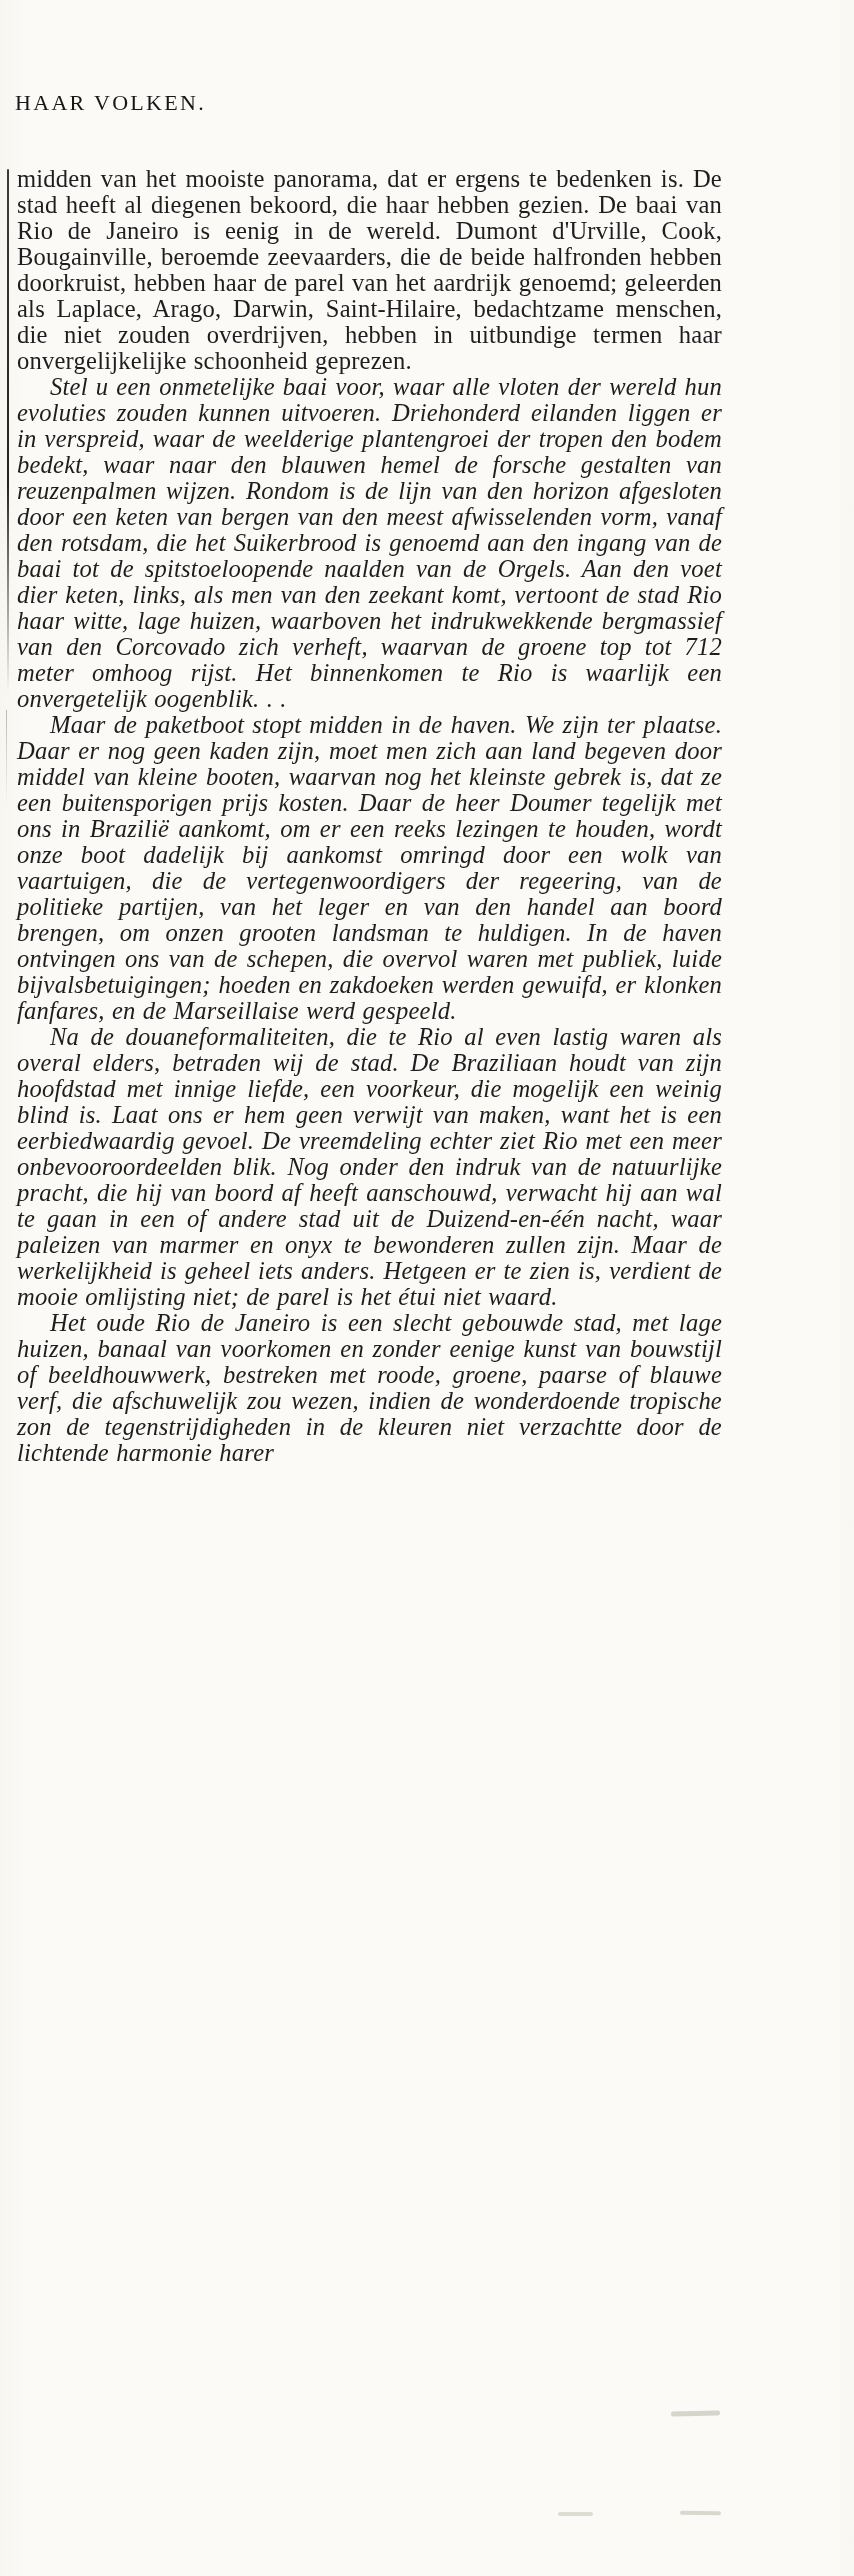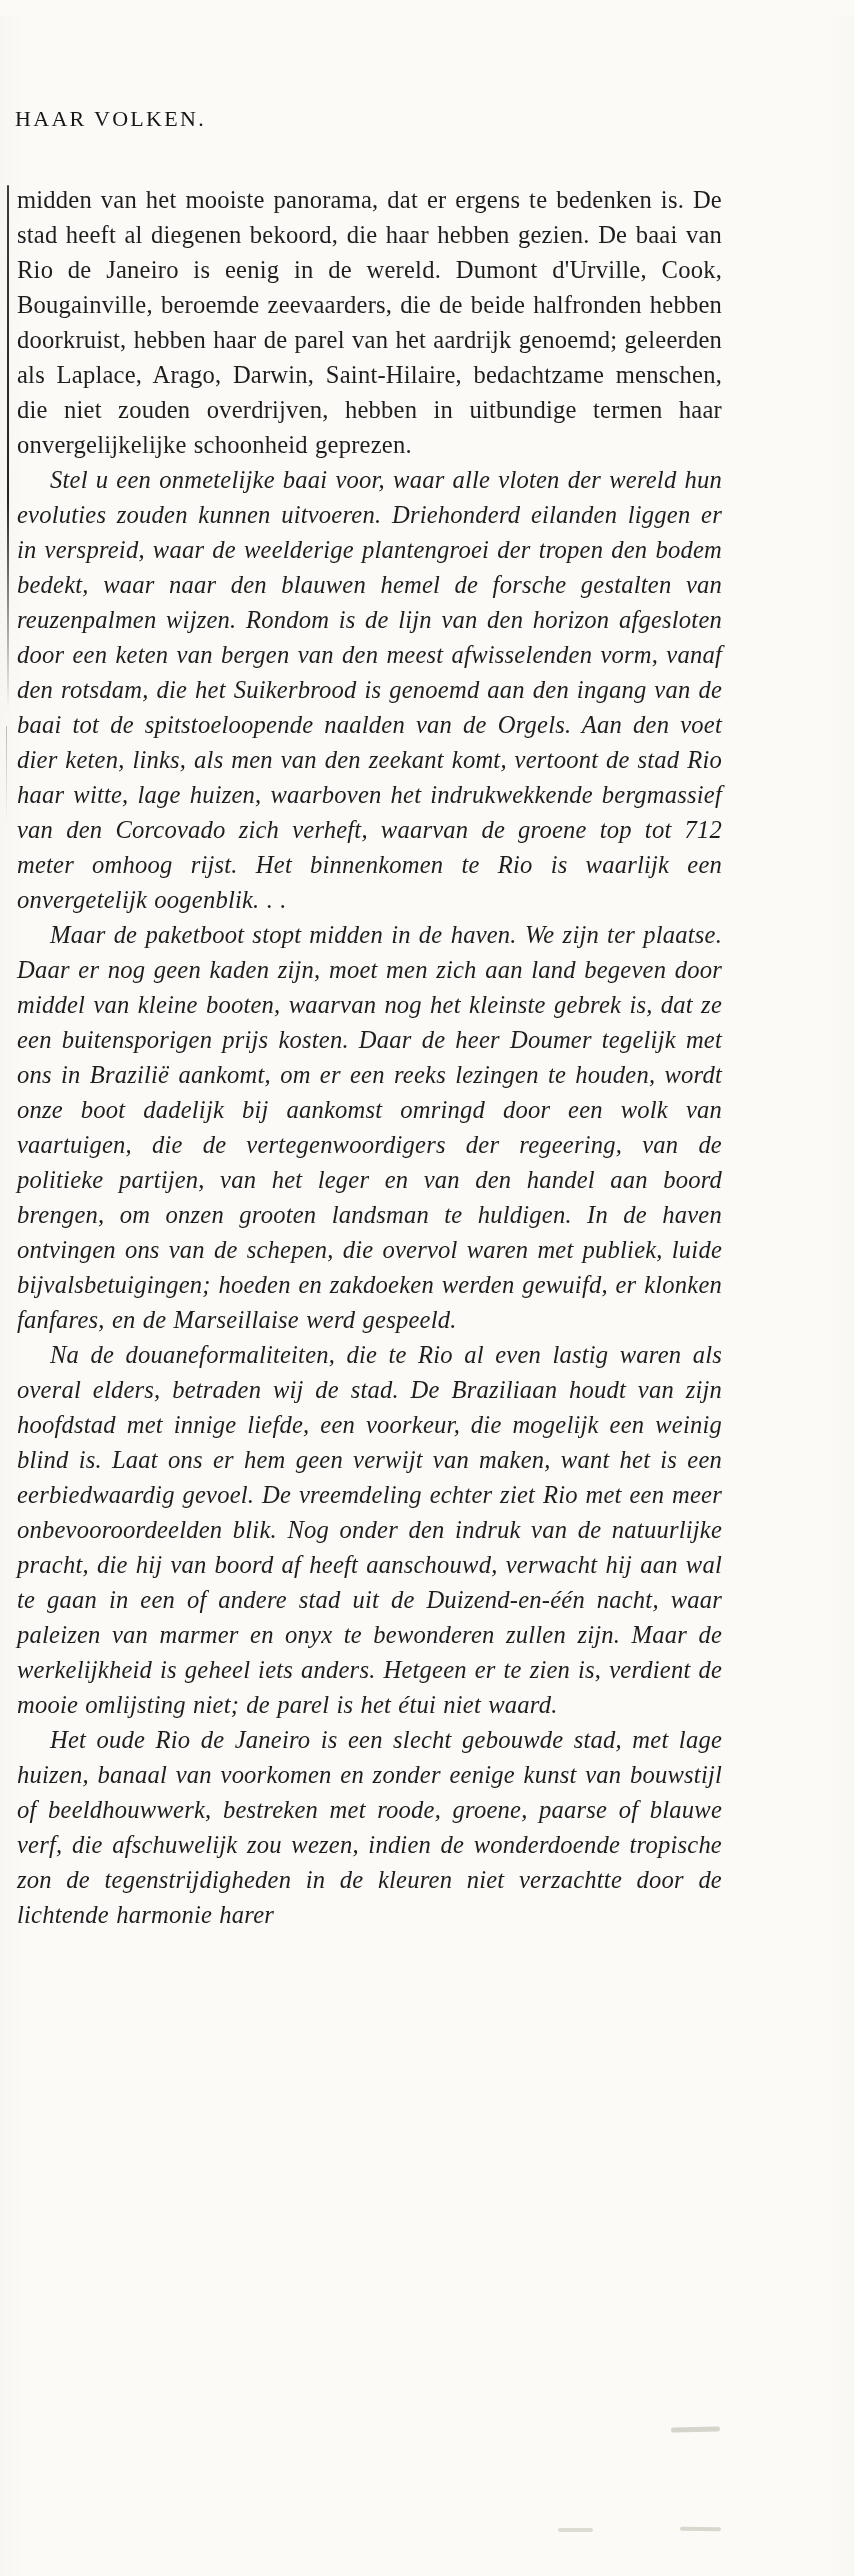--- a/index.html
+++ b/index.html
@@ -11,39 +11,38 @@
     height: 2576px;
     background: #fbfaf6;
     position: relative;
     overflow: hidden;
     font-family: "Liberation Serif", "DejaVu Serif", serif;
   }
   .scan-page {
     position: absolute;
     inset: 0;
     background: linear-gradient(90deg, #f7f6f1 0%, #fbfaf6 3%, #fbfaf6 97%, #f8f7f2 100%);
-    margin-top: 16px;
   }
   .running-head {
     position: absolute;
     left: 15px;
     top: 90px;
     font-size: 22px;
     letter-spacing: 2.3px;
     color: #17171a;
     font-weight: 500;
     white-space: nowrap;
   }
   .text-block {
     position: absolute;
     left: 17px;
     top: 166px;
     width: 705px;
     font-size: 24.6px;
-    line-height: 35px;
+    line-height: 26px;
     letter-spacing: 0.2px;
     word-spacing: 0.9px;
     color: #1e1e20;
     text-align: justify;
   }
   .text-block p {
     margin: 0;
   }
   .text-block p.indent {
     text-indent: 33px;

